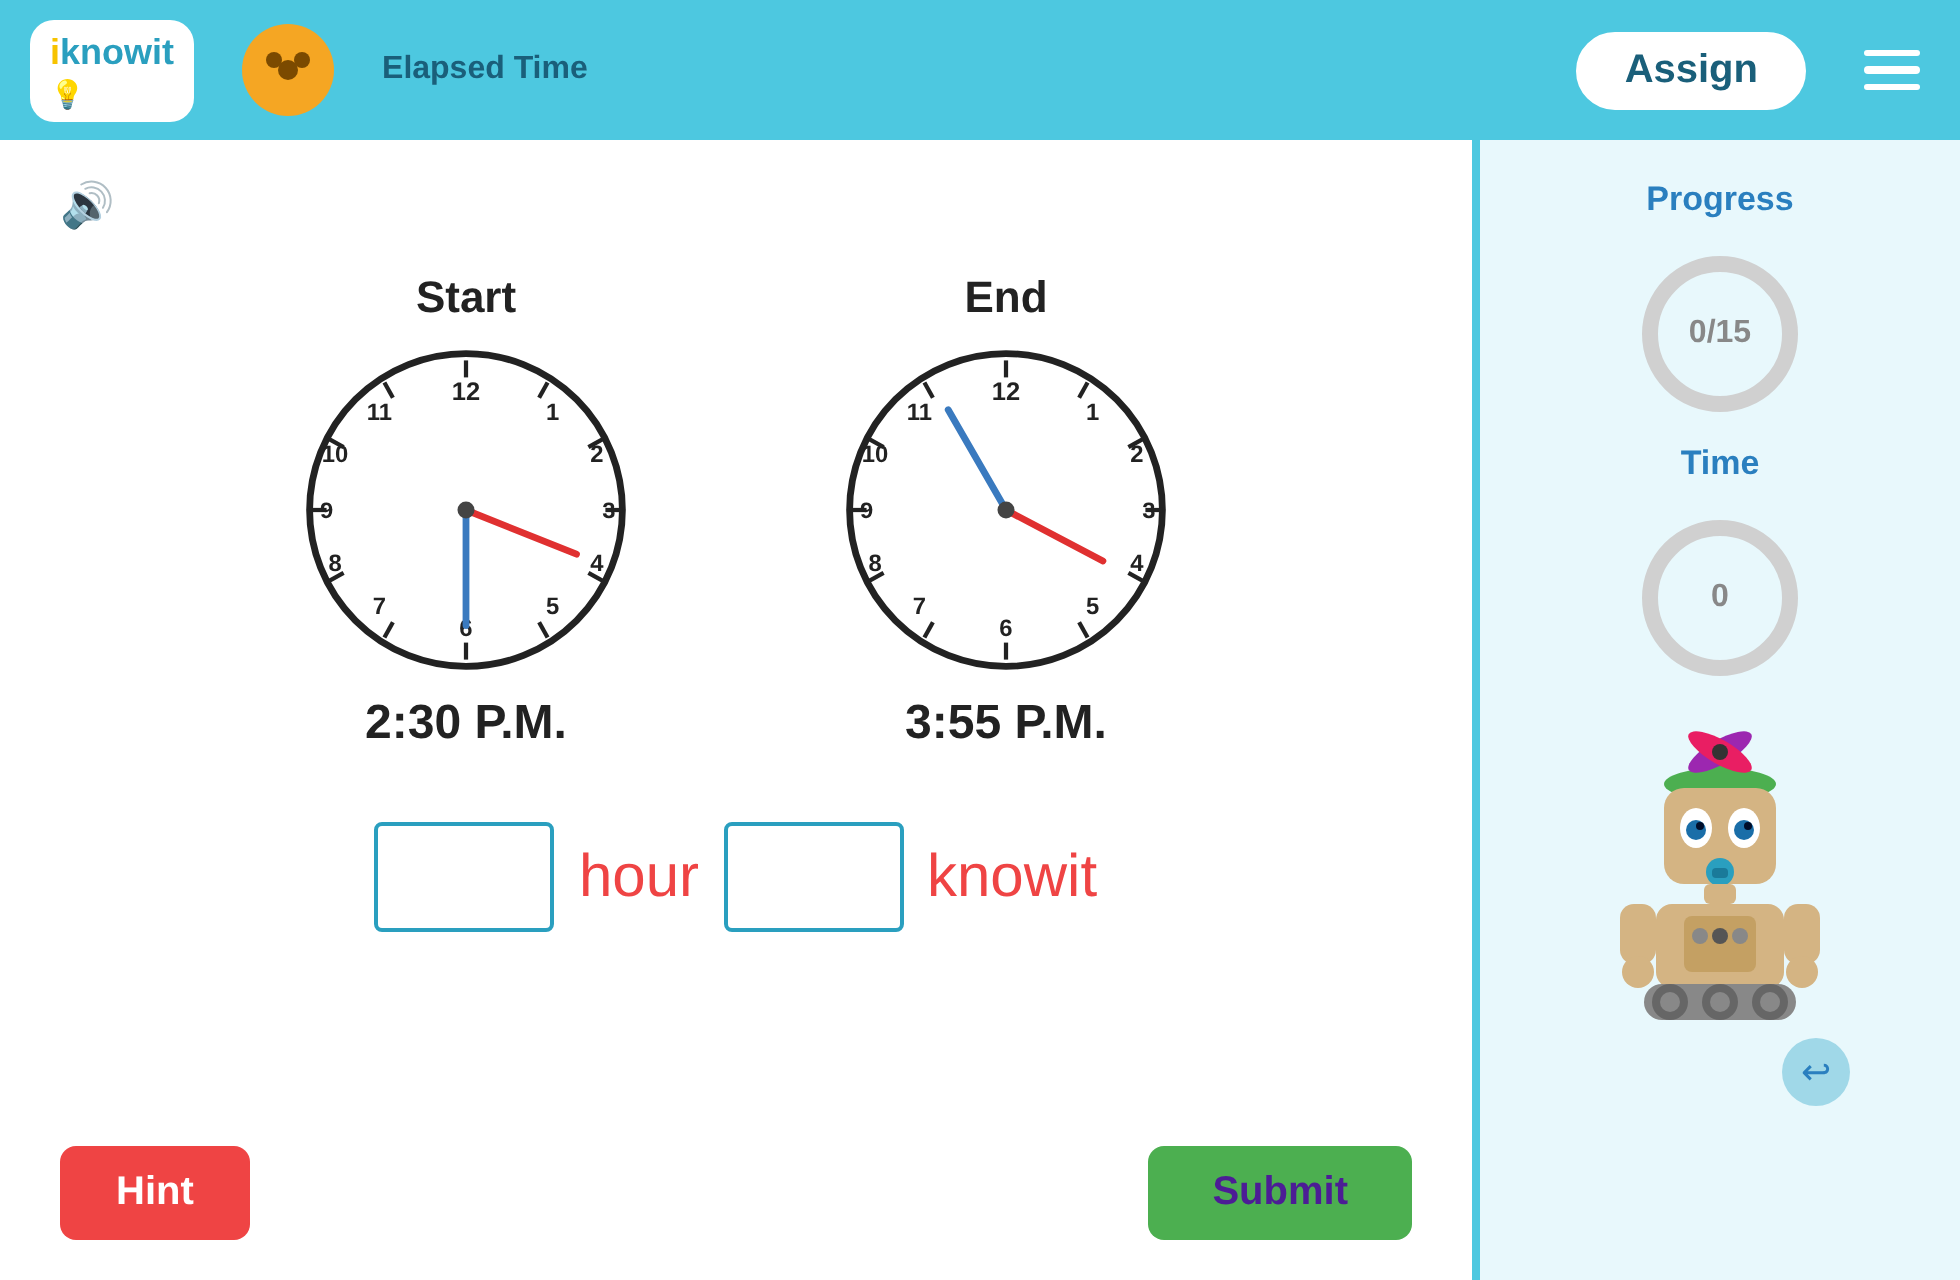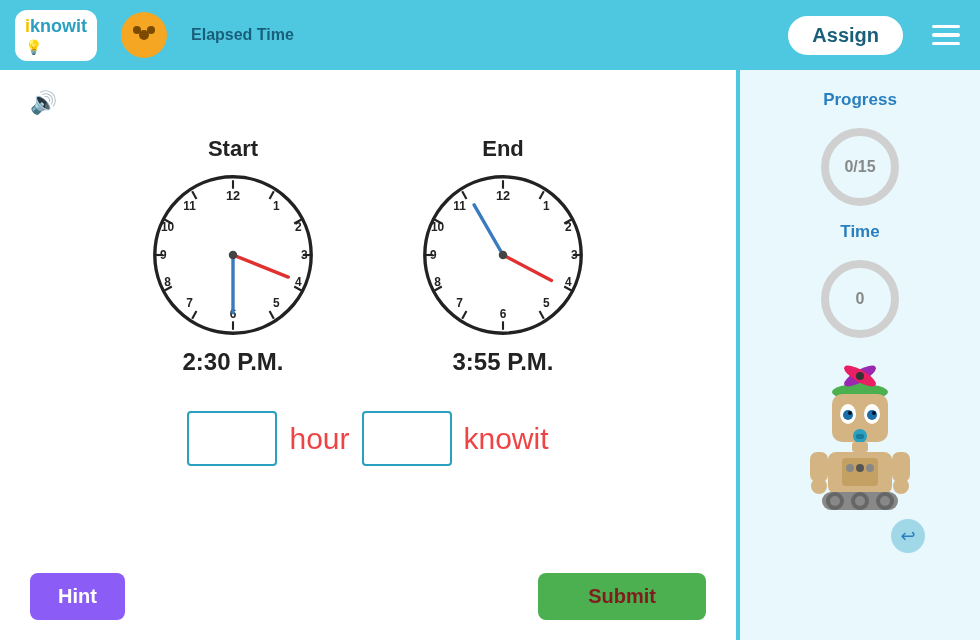--- a/index.html
+++ b/index.html
@@ -174,37 +174,37 @@
 
     
     .bottom-row {
       display: flex;
       justify-content: space-between;
       align-items: center;
       margin-top: auto;
       padding-top: 10px;
     }
     .hint-btn {
-      background: #8b5cf6;
+      background: #ef4444;
       border: none;
       border-radius: 8px;
       padding: 12px 28px;
       font-size: 20px;
       font-weight: bold;
       color: white;
       cursor: pointer;
     }
     .submit-btn {
       background: #4caf50;
       border: none;
       border-radius: 8px;
-      padding: 12px 50px;
+      padding: 12px 32px;
       font-size: 20px;
       font-weight: bold;
-      color: #7f1d1d;
+      color: #4c1d95;
       cursor: pointer;
     }
 
     
     .right-panel {
       width: 240px;
       background: #e8f8fc;
       display: flex;
       flex-direction: column;
       align-items: center;

